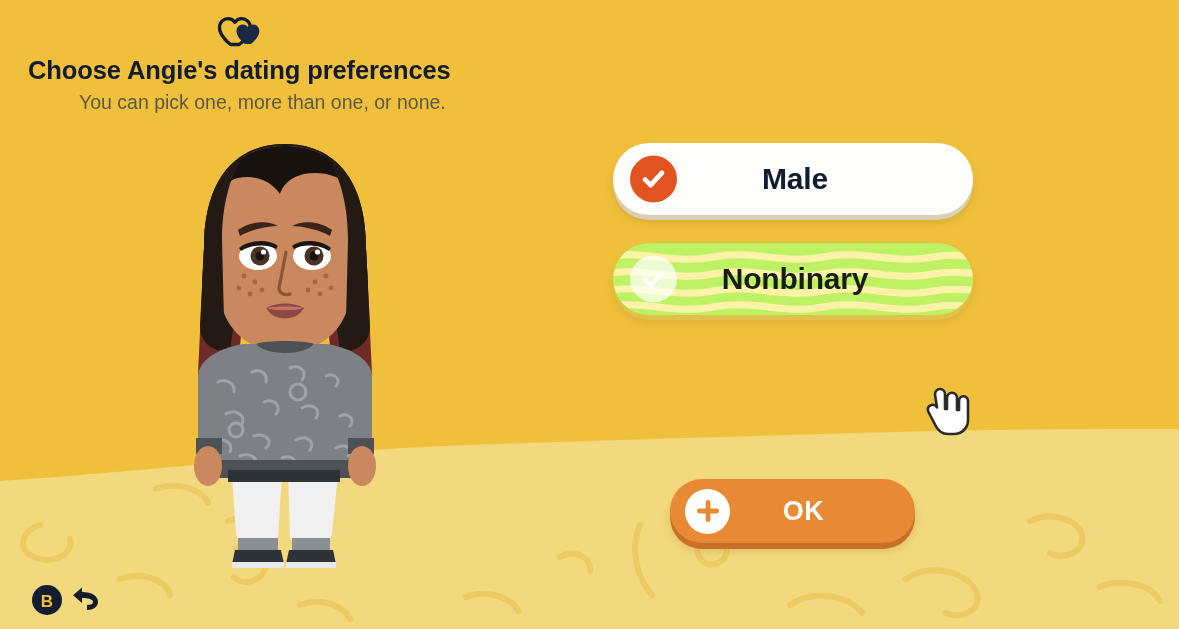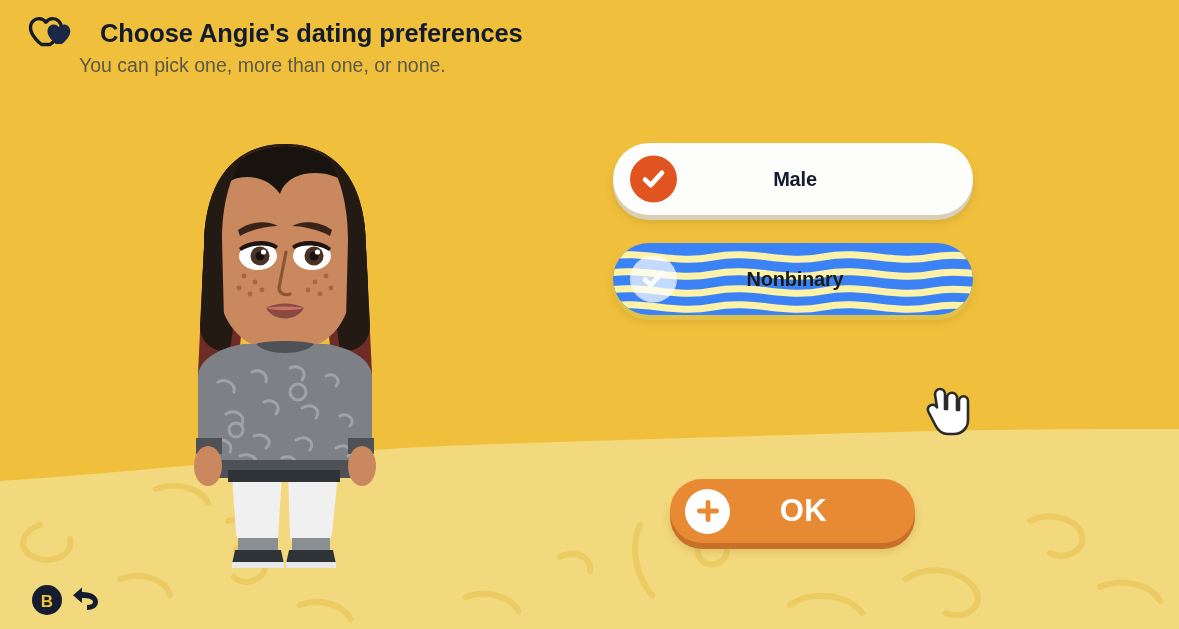--- a/index.html
+++ b/index.html
@@ -31,22 +31,23 @@
 
   
   .header {
     position: absolute;
     left: 28px;
     top: 14px;
     z-index: 6;
   }
   .title-row {
     display: flex;
-    align-items: flex-end;
-    gap: 28px;
+    align-items: center;
+    gap: 8px;
+    flex-direction: column;
   }
   .hearts-icon { width: 44px; height: 34px; display: block; flex: 0 0 auto; }
   .page-title {
     font-size: 25.5px;
     font-weight: bold;
     color: #131B2E;
     letter-spacing: -0.1px;
     white-space: nowrap;
   }
   .page-subtitle {
@@ -87,21 +88,21 @@
     align-items: center;
     cursor: pointer;
   }
 
   .option-row.selected {
     background: #FDFDFB;
     box-shadow: 0 5px 0 0 #D9CFB6, 0 7px 9px rgba(120, 85, 10, 0.22);
   }
 
   .option-row.hovered {
-    background: #3b82f6;
+    background: #bef264;
     box-shadow: 0 5px 0 0 #E0C24A, 0 7px 9px rgba(120, 85, 10, 0.18);
     overflow: hidden;
     margin-top: 12px;
   }
 
   .wave-overlay {
     position: absolute;
     inset: 0;
     border-radius: 38px;
     pointer-events: none;
@@ -120,21 +121,21 @@
     justify-content: center;
   }
   .check-circle.on  { background: #E2541F; }
   .check-circle.off { background: rgba(255,255,255,0.70); }
 
   .check-mark { width: 27px; height: 27px; display: block; }
 
   .option-label {
     width: 100%;
     text-align: center;
-    font-size: 20px;
+    font-size: 30px;
     font-weight: bold;
     color: #131B2E;
     position: relative;
     z-index: 2;
     padding-left: 4px;
     letter-spacing: -0.2px;
   }
   .option-row.hovered .option-label { color: #1A1B16; }
 
   
@@ -173,21 +174,21 @@
     border-radius: 50%;
     background: #FFFFFF;
     display: flex;
     align-items: center;
     justify-content: center;
   }
   .plus-glyph { width: 26px; height: 26px; display: block; }
   .ok-label {
     width: 100%;
     text-align: center;
-    font-size: 31px;
+    font-size: 27px;
     font-weight: bold;
     color: #FFFFFF;
     padding-left: 22px;
     letter-spacing: 0.4px;
   }
 
   
   .bottom-controls {
     position: absolute;
     left: 30px;

